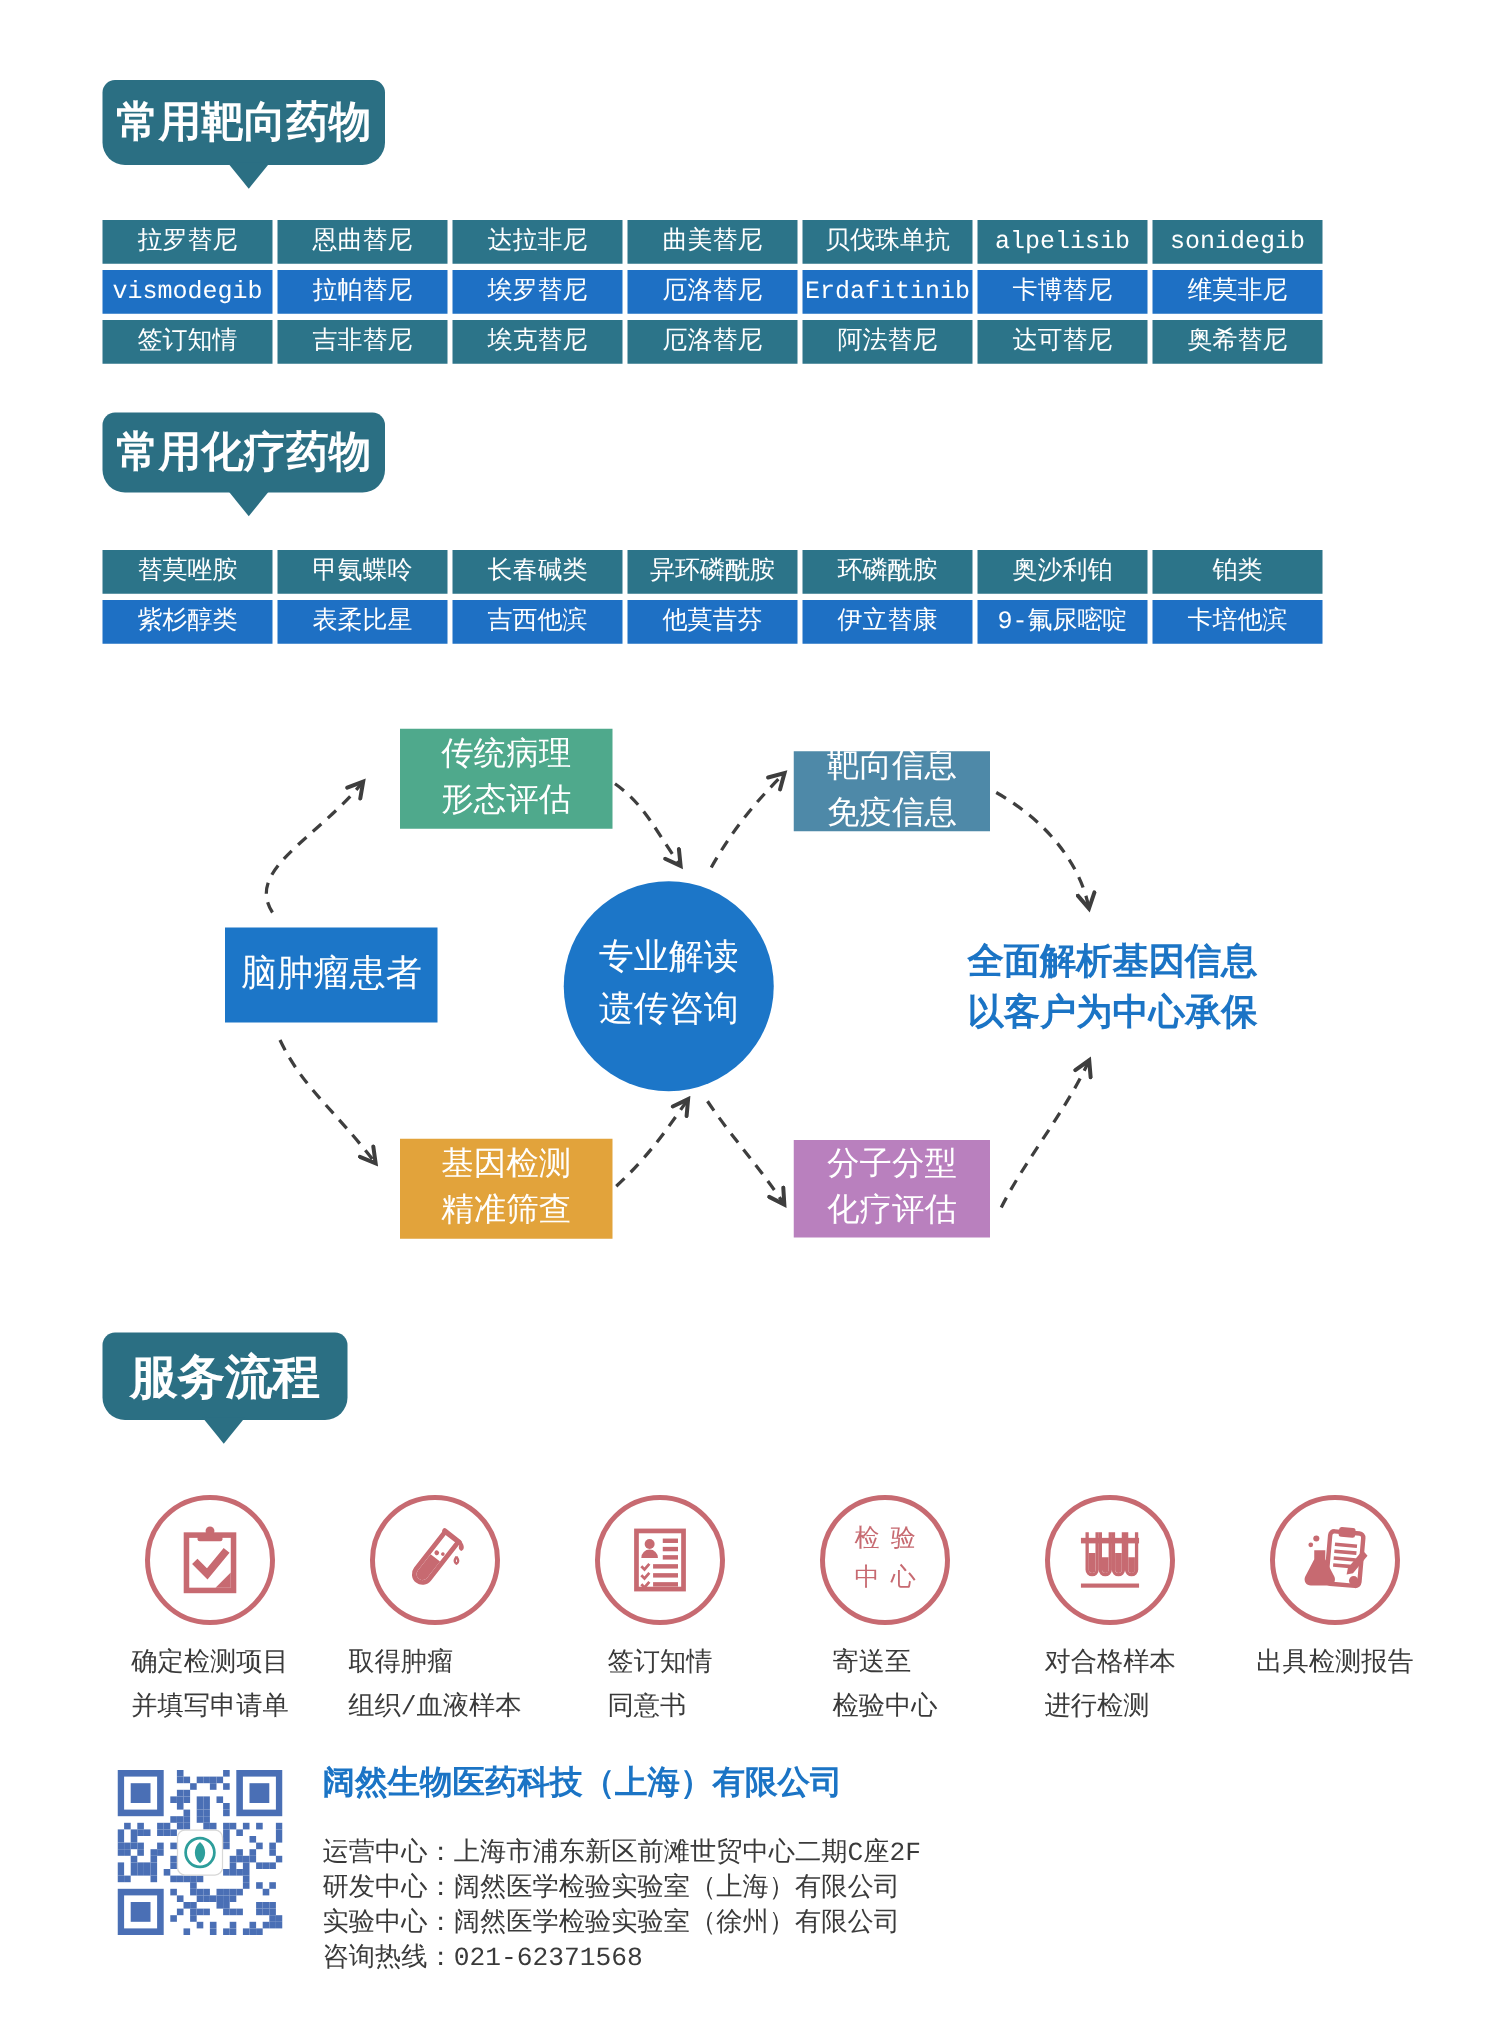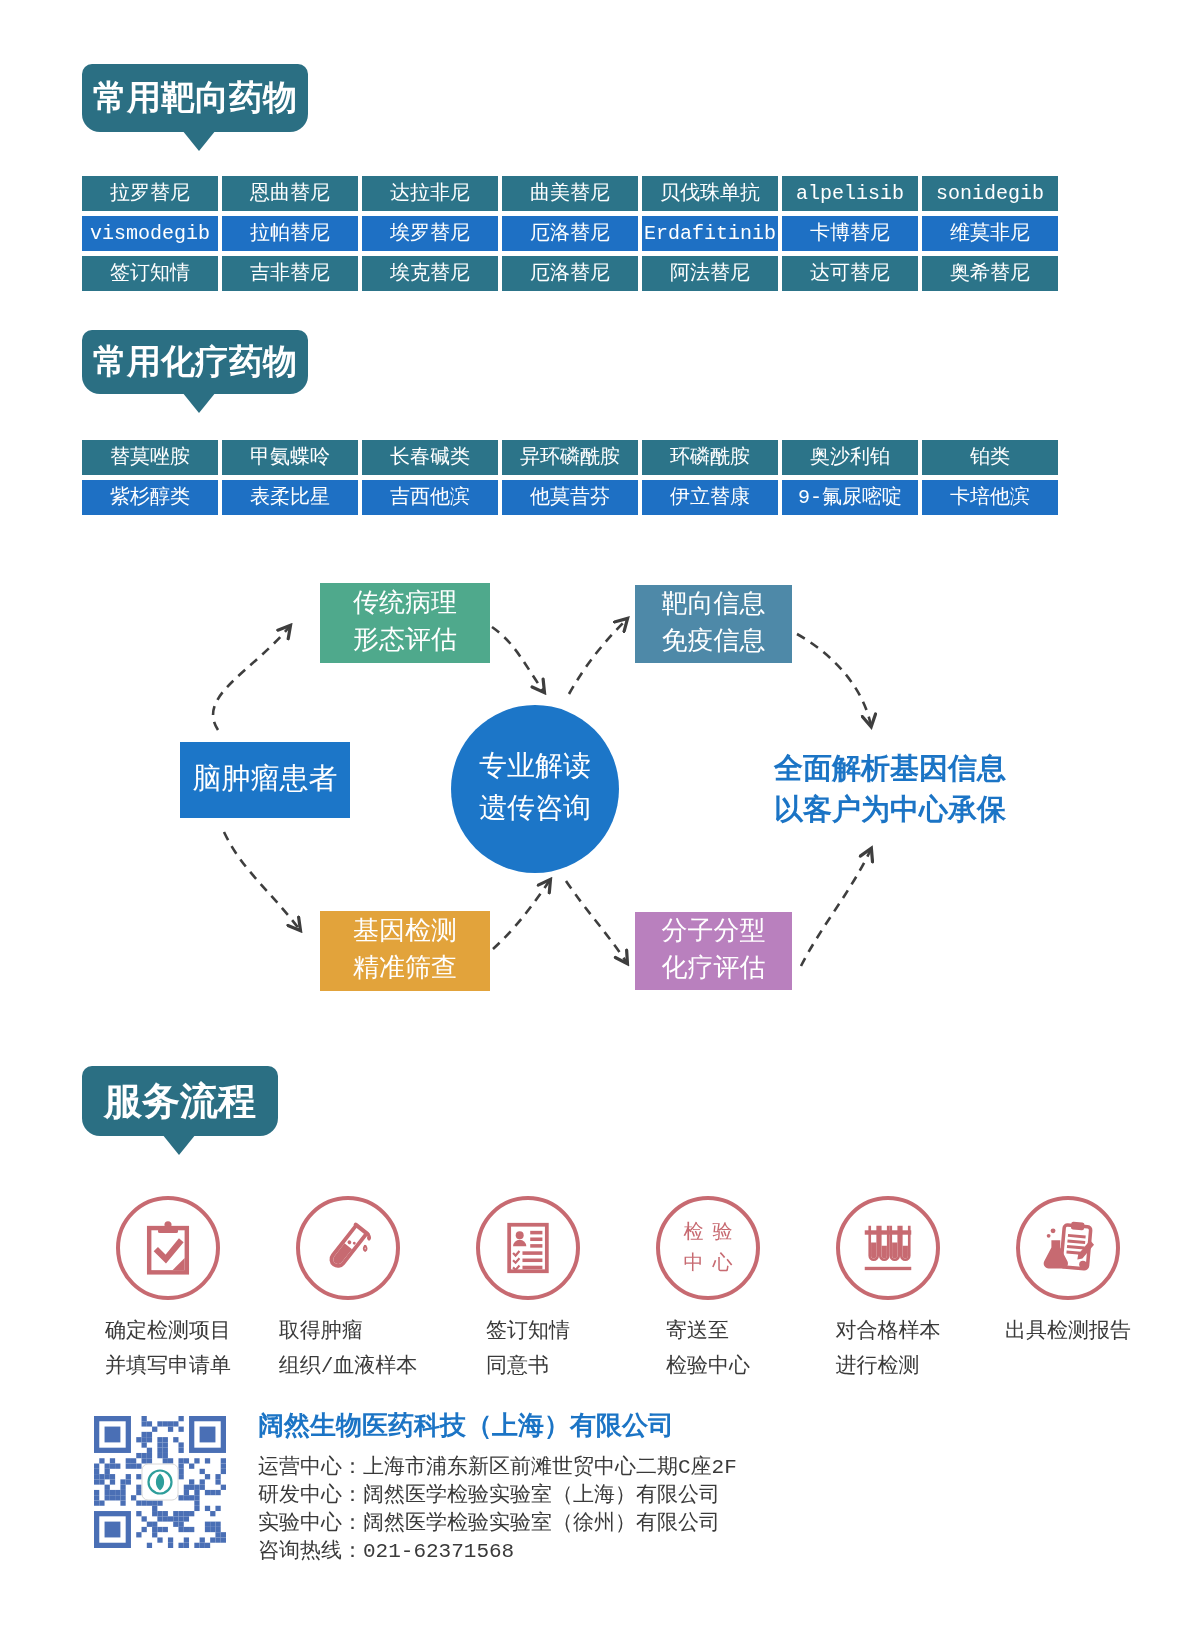--- a/index.html
+++ b/index.html
@@ -26,21 +26,21 @@
   .drug-cell{height:35px;line-height:35px;text-align:center;color:#fff;font-size:20px;white-space:nowrap;overflow:hidden}
   .drug-row.teal .drug-cell{background:var(--row-teal)}
   .drug-row.blue .drug-cell{background:var(--row-blue)}
 
   
   .diagram{position:absolute;left:0;top:560px;width:1200px;height:450px}
   .arrows{position:absolute;left:0;top:0}
   .dbox{position:absolute;color:#fff;text-align:center;font-size:26px;line-height:37px;
         display:flex;flex-direction:column;justify-content:center}
   #node-pathology{left:320px;top:23px;width:170px;height:80px;background:var(--green-box)}
-  #node-target{left:635px;top:25px;width:157px;height:78px;background:var(--steel-box)}
+  #node-target{left:635px;top:41px;width:157px;height:64px;background:var(--steel-box)}
   #node-patient{left:180px;top:182px;width:170px;height:76px;background:var(--bright-blue);font-size:29px}
   #node-gene{left:320px;top:351px;width:170px;height:80px;background:var(--orange-box)}
   #node-molecular{left:635px;top:352px;width:157px;height:78px;background:var(--purple-box)}
   .dcircle{position:absolute;left:451px;top:145px;width:168px;height:168px;border-radius:50%;
         background:var(--bright-blue);color:#fff;font-size:28px;line-height:42px;
         display:flex;flex-direction:column;align-items:center;justify-content:center}
   .dsummary{position:absolute;left:750px;top:190px;width:280px;text-align:center;
         font-size:29px;line-height:41px;font-weight:bold;color:var(--summary-blue)}
 
   
@@ -49,21 +49,21 @@
   .step-circle{width:104px;height:104px;border:4px solid var(--icon-rose);border-radius:50%;
         display:flex;align-items:center;justify-content:center;background:#fff}
   .step-circle svg{display:block}
   .step-badge{color:var(--icon-rose);font-size:20px;line-height:31px;text-align:center;
         letter-spacing:9px;padding-left:9px;font-weight:500}
   .step-caption{margin-top:14px;text-align:left;font-size:21px;line-height:35px;color:var(--text-dark)}
 
   
   .qr{position:absolute;left:94px;top:1416px}
   .footer-text{position:absolute;left:258px;top:1408px}
-  .footer-title{font-size:26px;font-weight:bold;color:var(--summary-blue);margin-bottom:11px}
+  .footer-title{font-size:26px;font-weight:bold;color:var(--summary-blue);margin-bottom:27px}
   .footer-line{font-size:21px;line-height:28px;color:var(--text-dark)}
 </style>
 </head>
 <body>
 
 <div class="page">
 
   <div class="bubble" id="bubble-targeted">
     <span>常用靶向药物</span>
     <div class="tail"></div>

